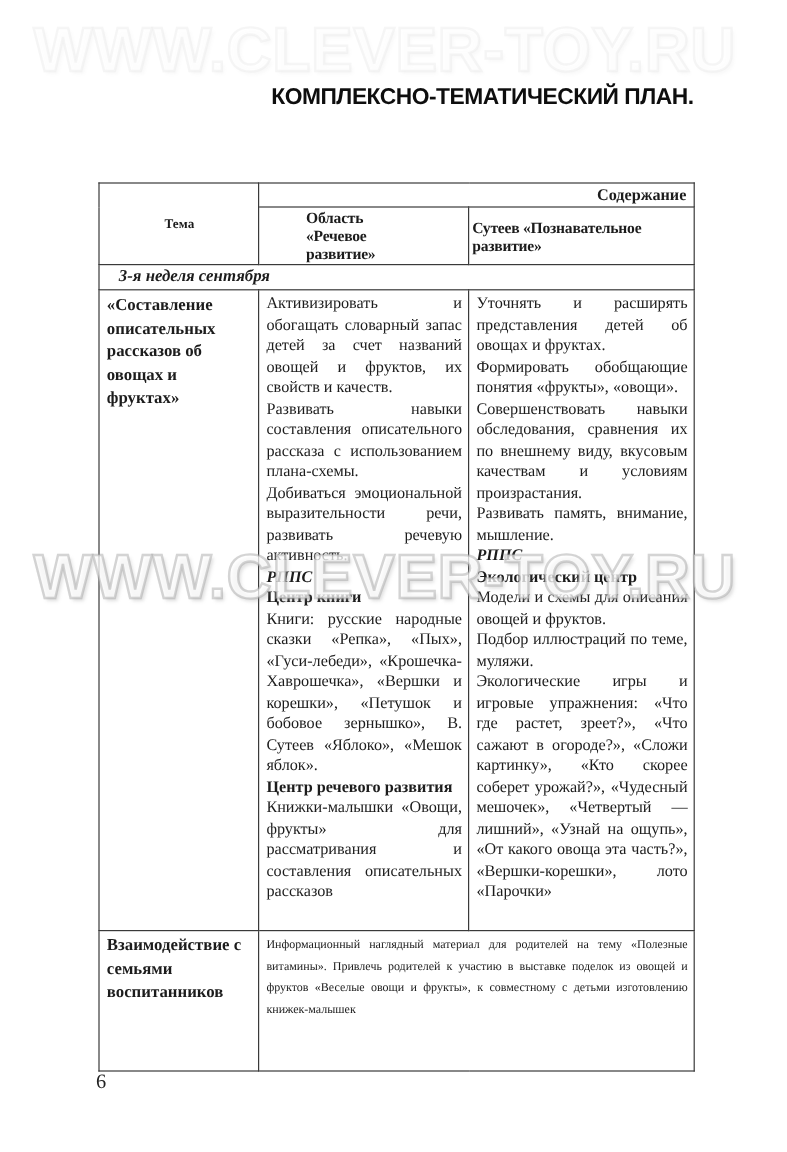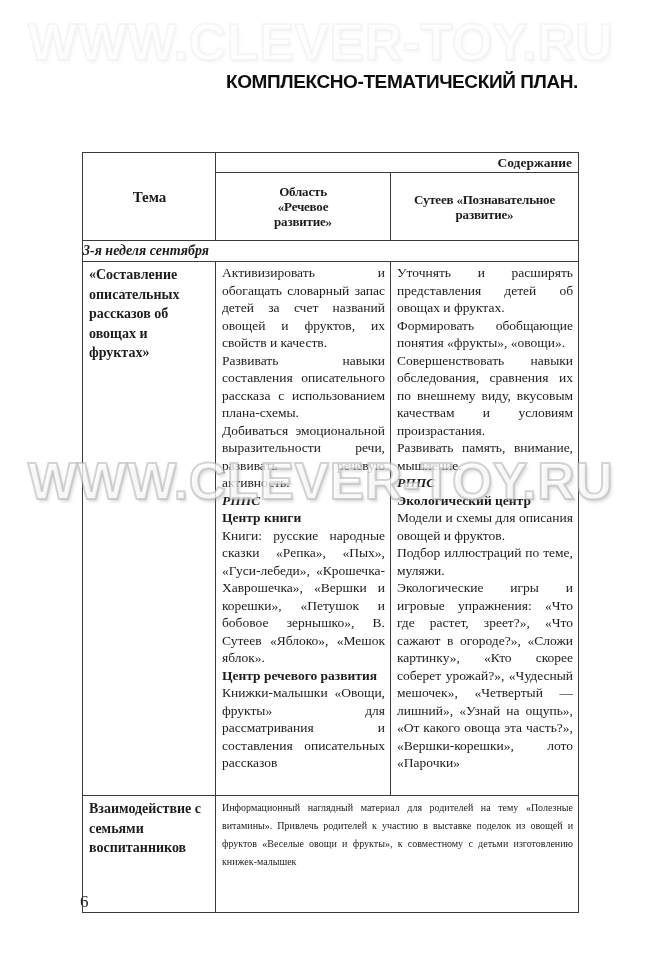--- a/index.html
+++ b/index.html
@@ -20,32 +20,32 @@
   td{
     border:1px solid #3a3a3a;vertical-align:top;
     padding:2px 5px 2px 6px;font-size:13.5px;line-height:17.5px;
   }
   td.th-content{
     height:17px;text-align:right;font-weight:700;font-size:13.5px;
     line-height:17px;padding:1px 6px;
   }
   td.th-theme{
     text-align:center;vertical-align:middle;font-weight:700;
-    font-size:15px;line-height:16px;
+    font-size:11px;line-height:16px;
   }
   td.th-col{
-    text-align:center;vertical-align:middle;font-weight:700;
-    font-size:13px;line-height:15px;height:44px;padding:11px 2px;
+    vertical-align:middle;font-weight:700;
+    font-size:13px;line-height:15px;height:44px;padding:1px 2px;
     letter-spacing:-0.2px;
   }
   .hw-narrow{width:96px;margin:0 auto;}
   .hw-wide{width:182px;margin:0 auto;}
   td.week{
     font-weight:700;font-style:italic;font-size:14px;line-height:18px;
-    height:18px;padding:1px 0;
+    height:18px;padding:1px 16px;
   }
   tr.main-row td{height:528px;}
   td.theme-cell{
     font-weight:700;font-size:14px;line-height:19.5px;padding-top:3px;
   }
   .content-cell p{margin:0;}
   p.just{text-align:justify;}
   .hd-b{margin:0;font-weight:700;font-style:italic;}
   .hd-bi{margin:0;font-weight:700;}
   tr.family-row td{height:111px;}

